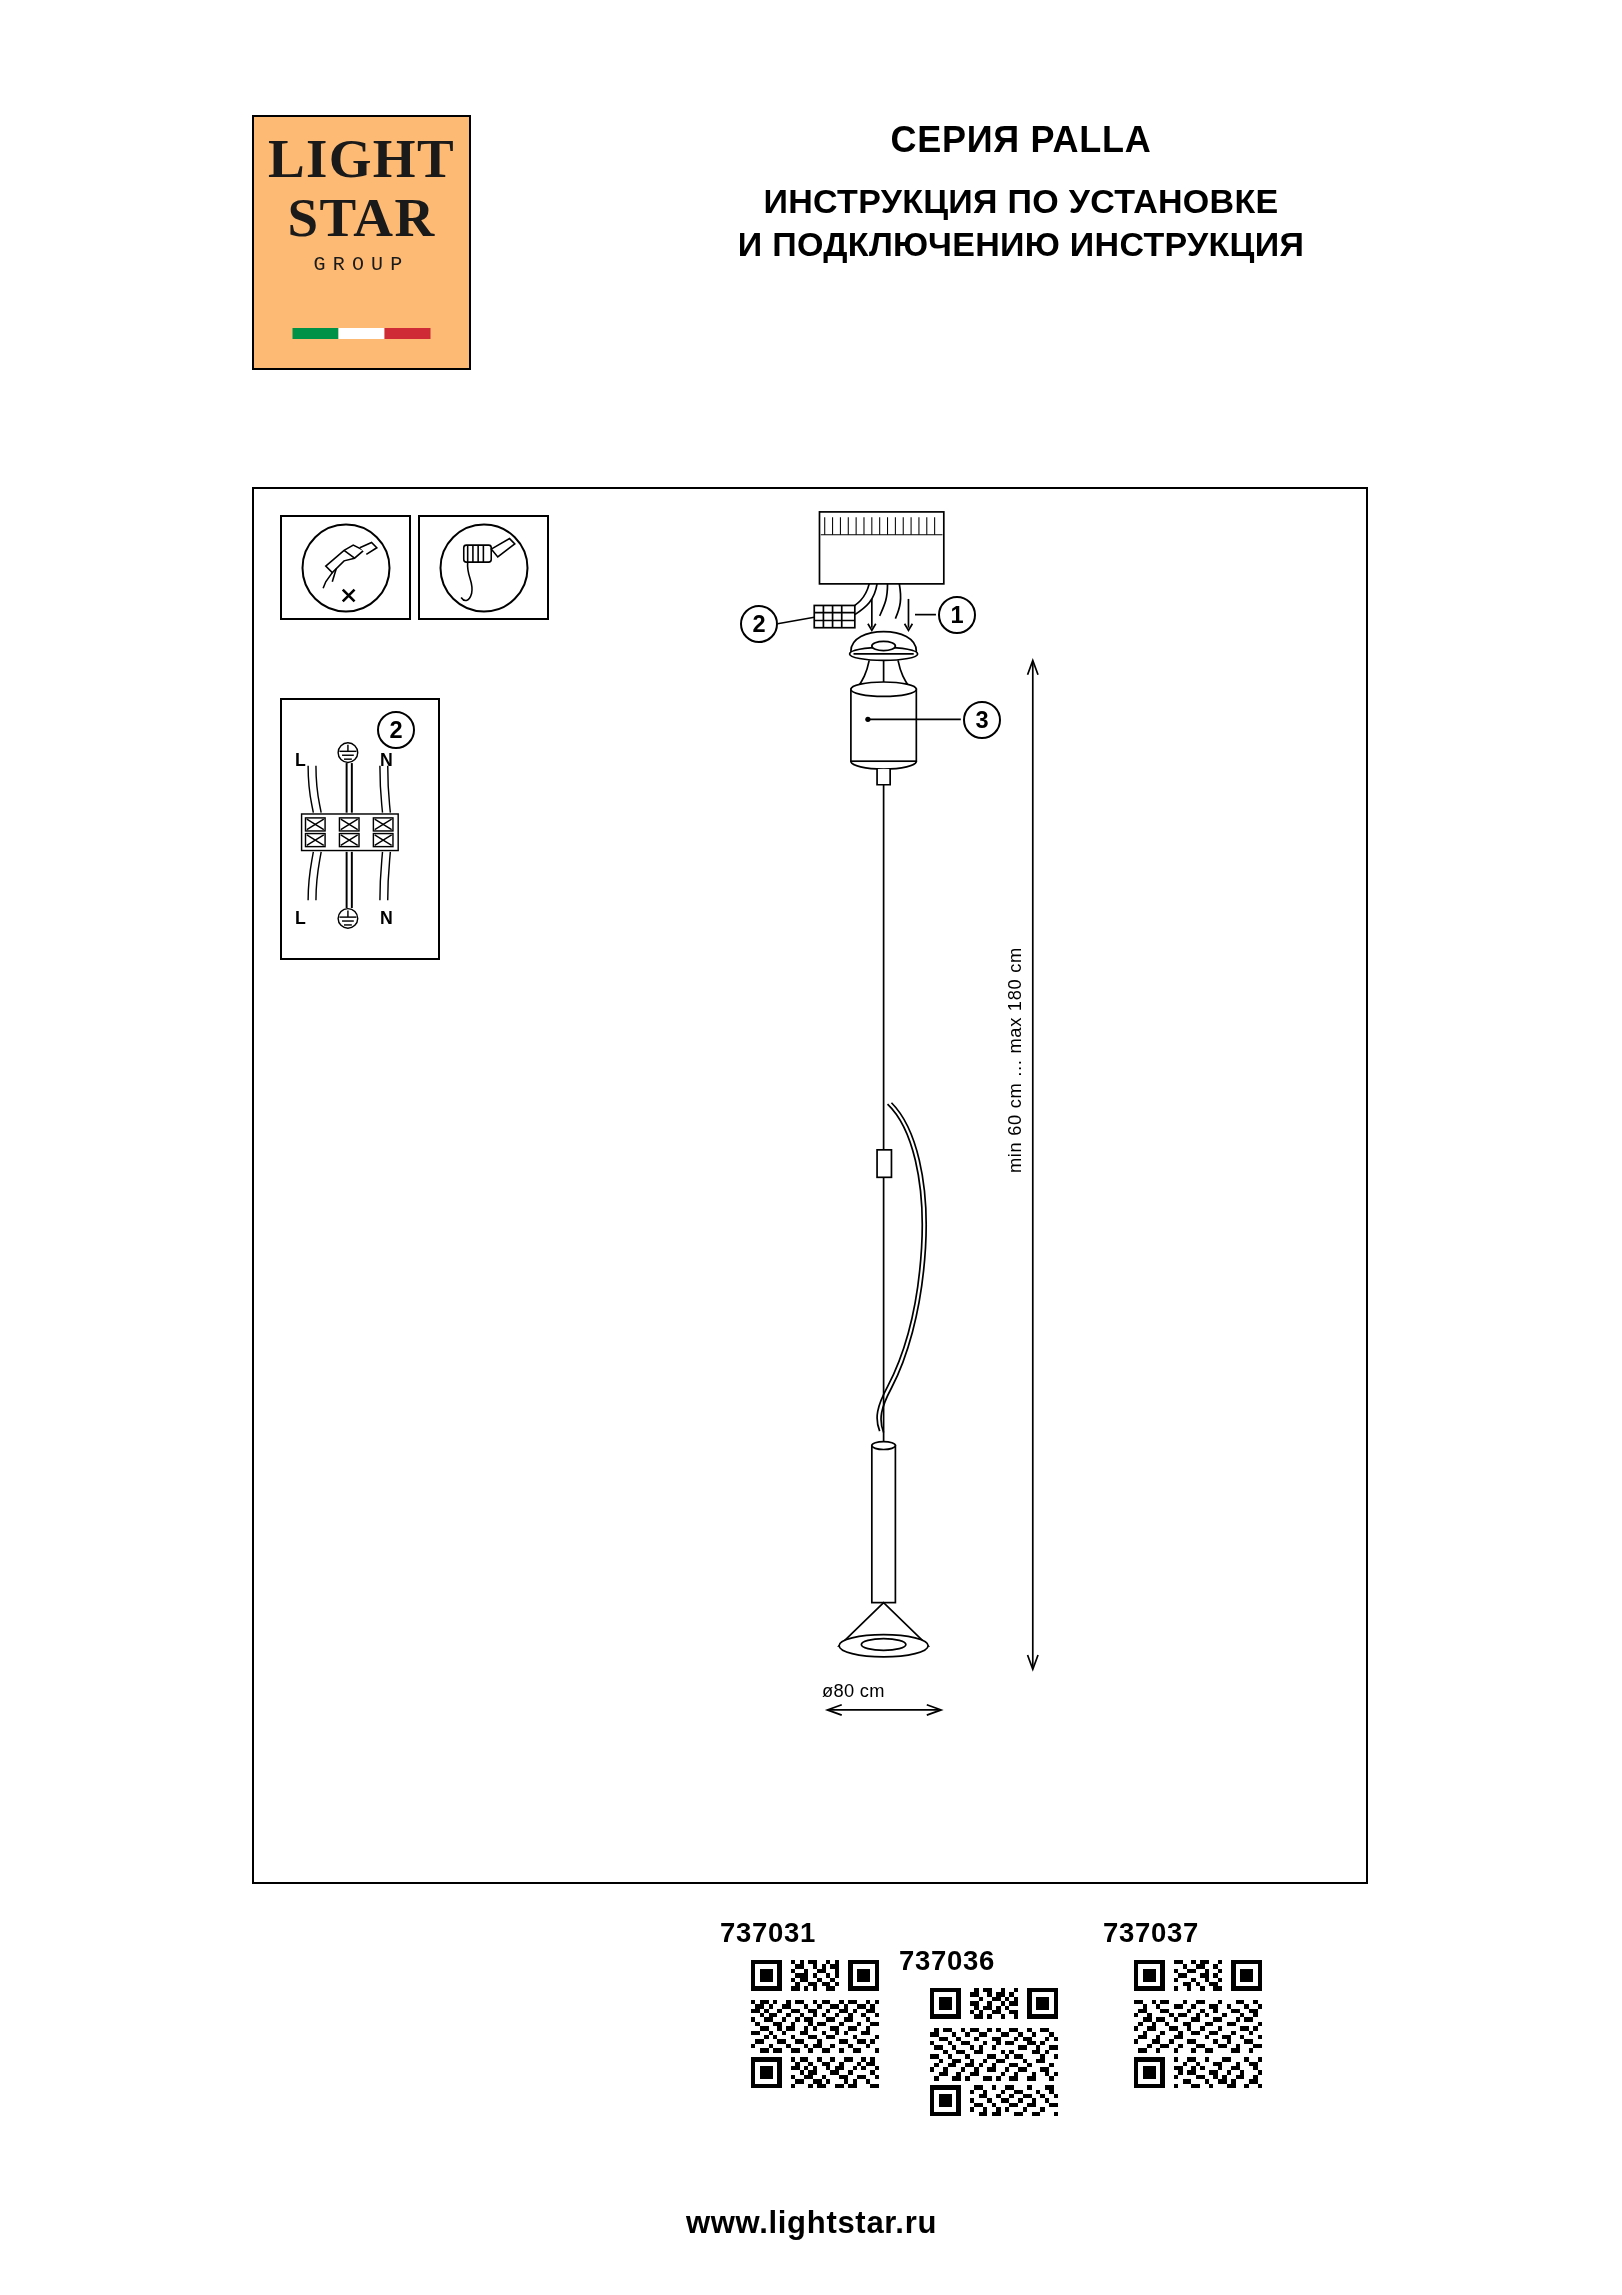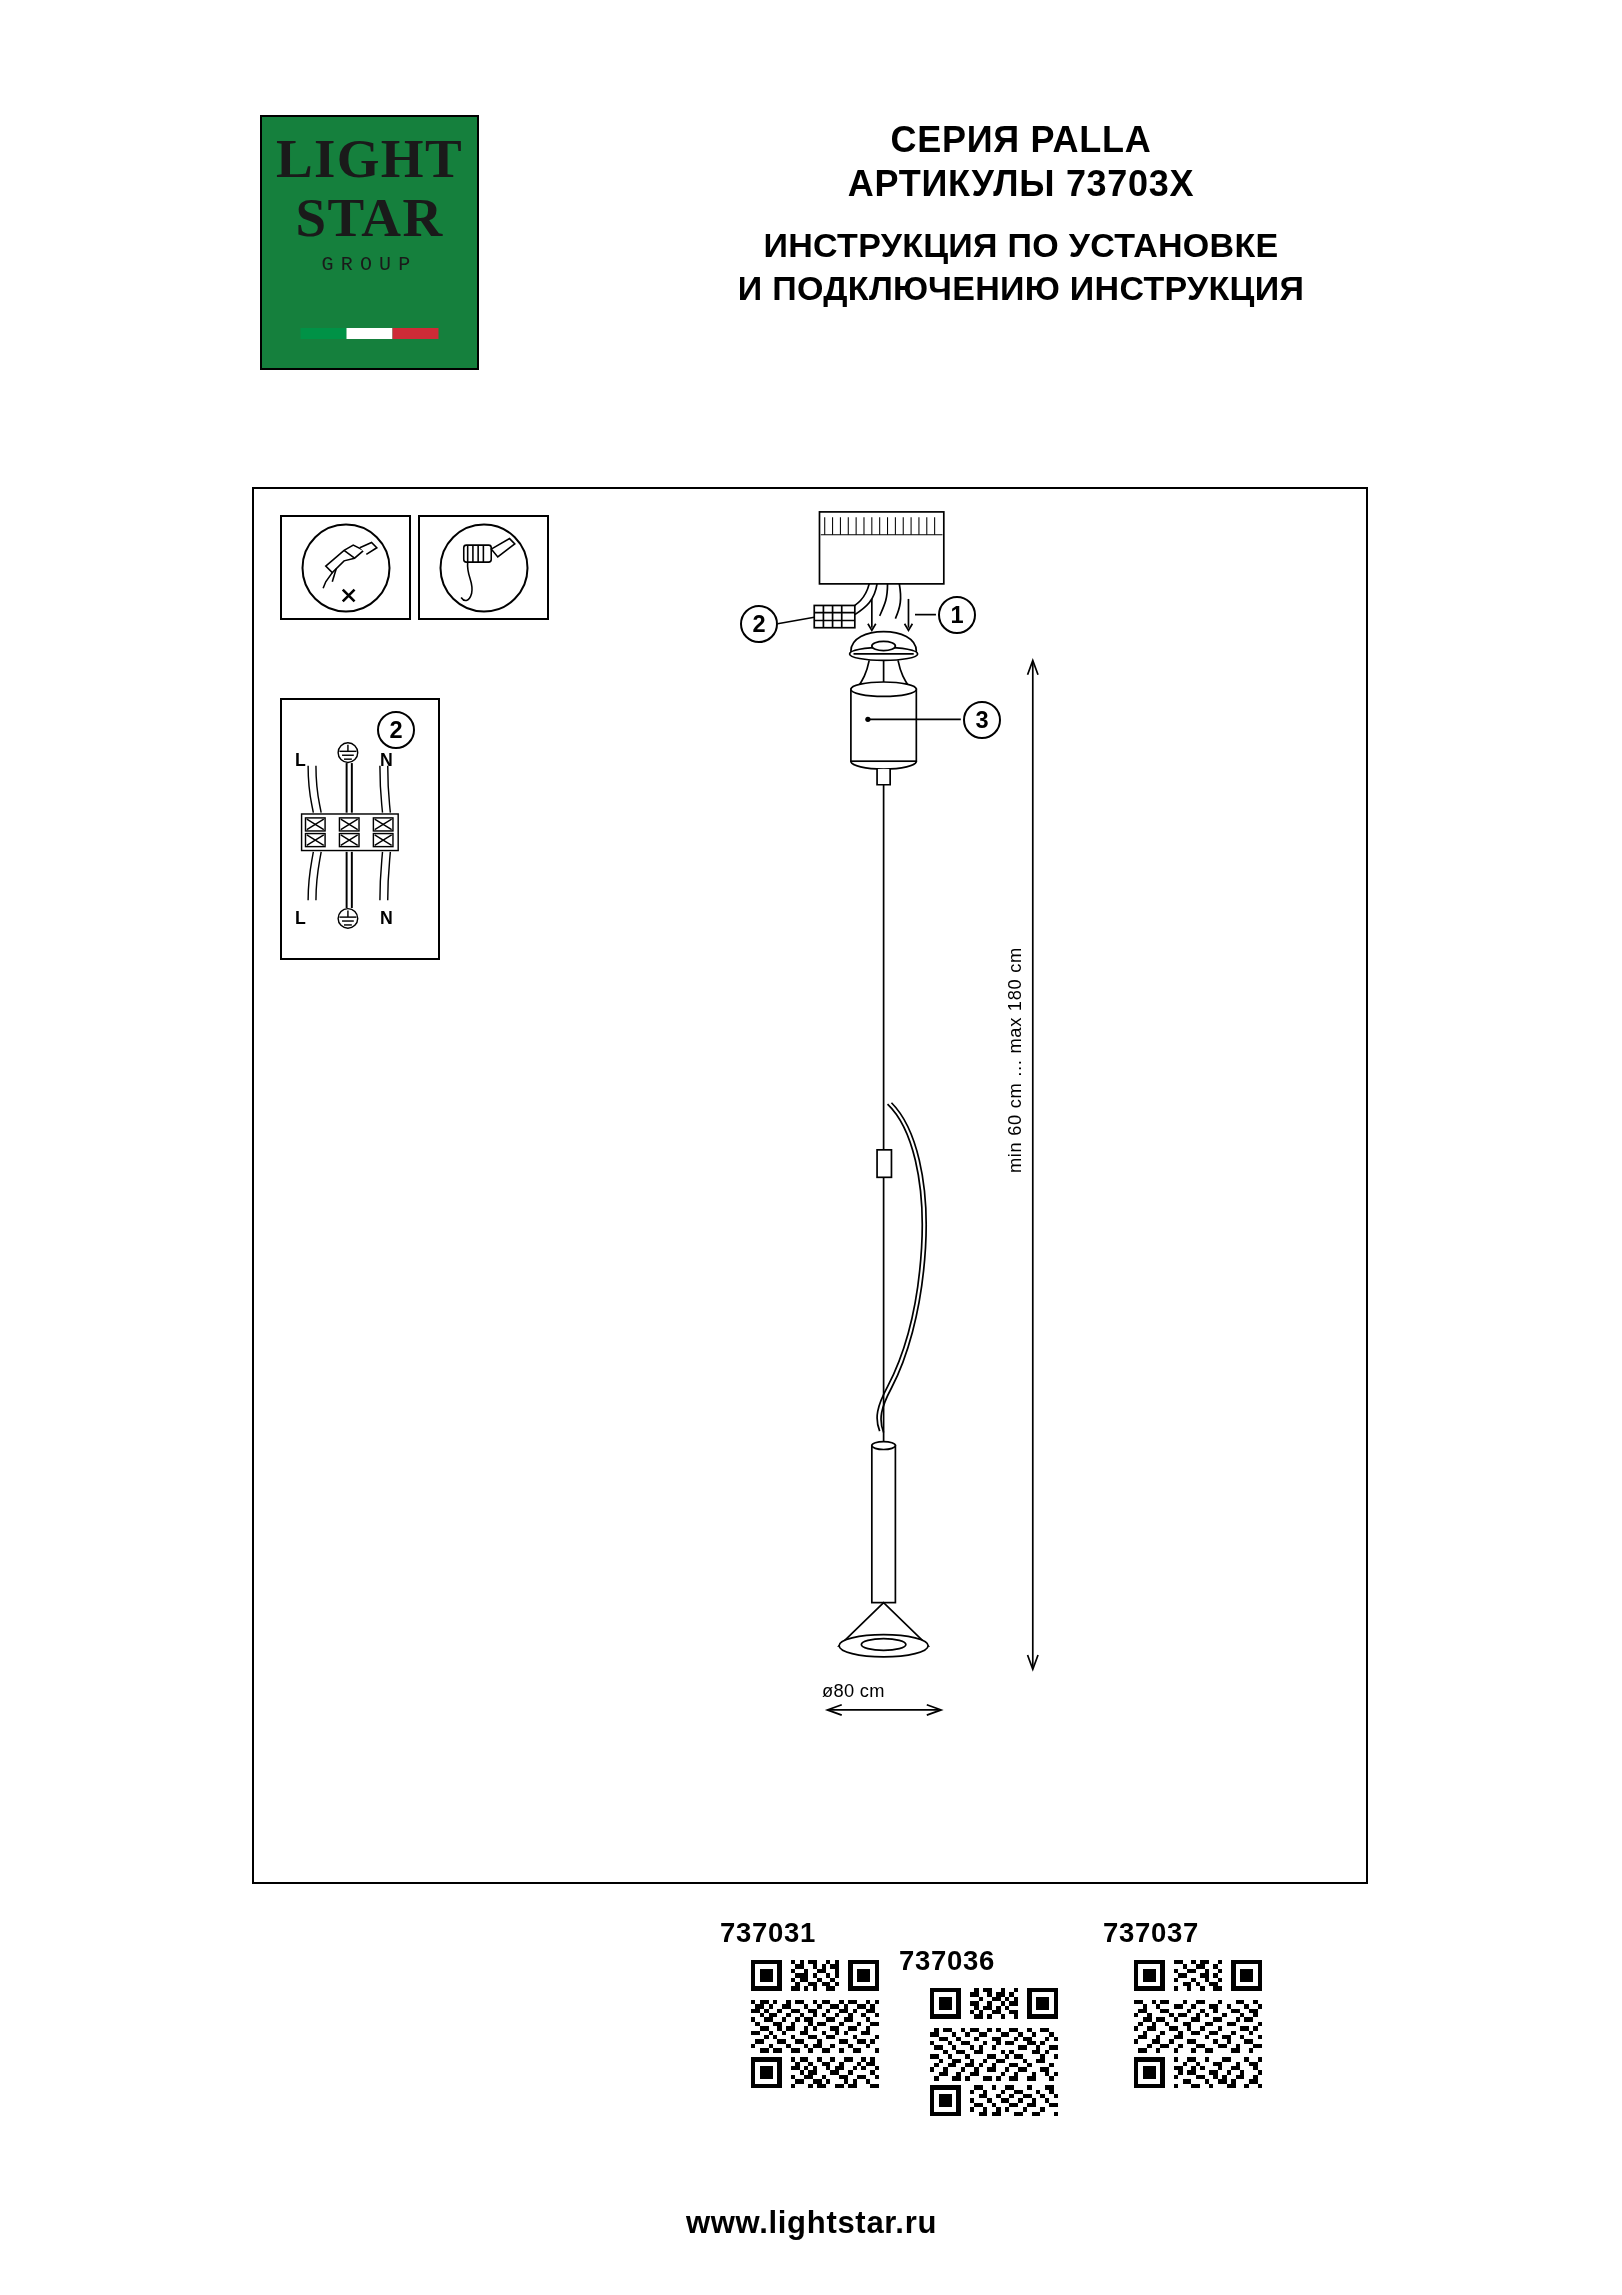--- a/index.html
+++ b/index.html
@@ -18,26 +18,26 @@
 
   
   #header {
     position: absolute;
     left: 0; top: 0;
     width: 1623px;
     height: 393px;
   }
   #logo-box {
     position: absolute;
-    left: 260px;
+    left: 252px;
     top: 115px;
     width: 219px;
     height: 255px;
     border: 2.6px solid #000;
-    background: #15803d;
+    background: #fdba74;
     box-sizing: border-box;
   }
   #logo-text {
     position: absolute;
     left: 0; top: 11.8px;
     width: 100%;
     text-align: center;
     font-family: "Liberation Serif", serif;
     font-weight: bold;
     color: #1a1a1a;
@@ -219,21 +219,20 @@
     </div>
     <div id="flag">
       <i style="background:#009246"></i>
         <i style="background:#ffffff"></i>
         <i style="background:#ce2b37"></i>
     </div>
   </div>
 
   <div id="title-block">
     <div class="t-line1">СЕРИЯ PALLA</div>
-    <div class="t-line2">АРТИКУЛЫ 73703X</div>
     <div class="t-gap"></div>
     <div class="t-line3">ИНСТРУКЦИЯ ПО УСТАНОВКЕ</div>
     <div class="t-line4">И ПОДКЛЮЧЕНИЮ ИНСТРУКЦИЯ</div>
   </div>
 
 </div>
 
 <div id="frame">
 
   <div class="icon-box" id="icon-box-a">

